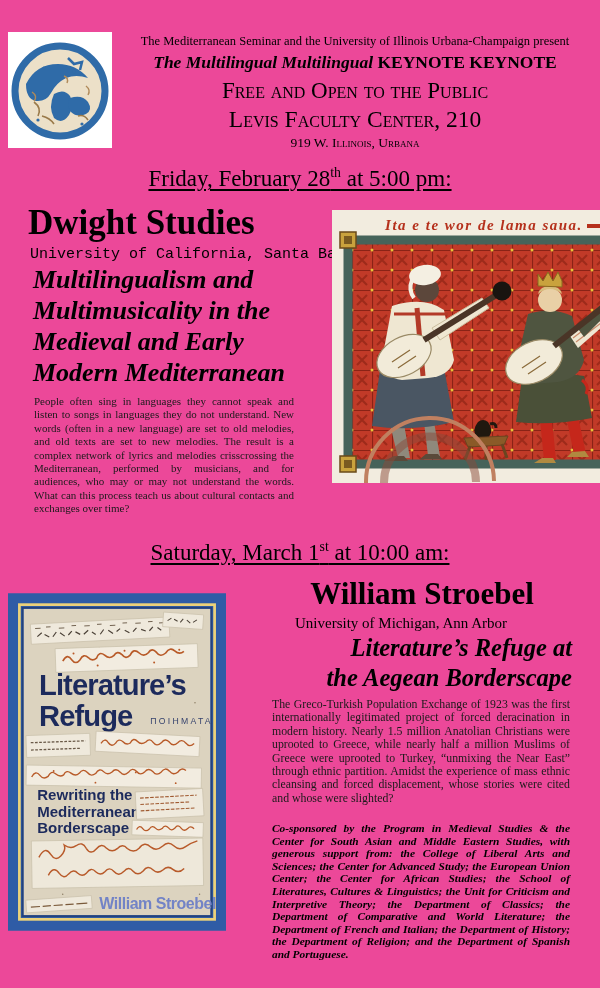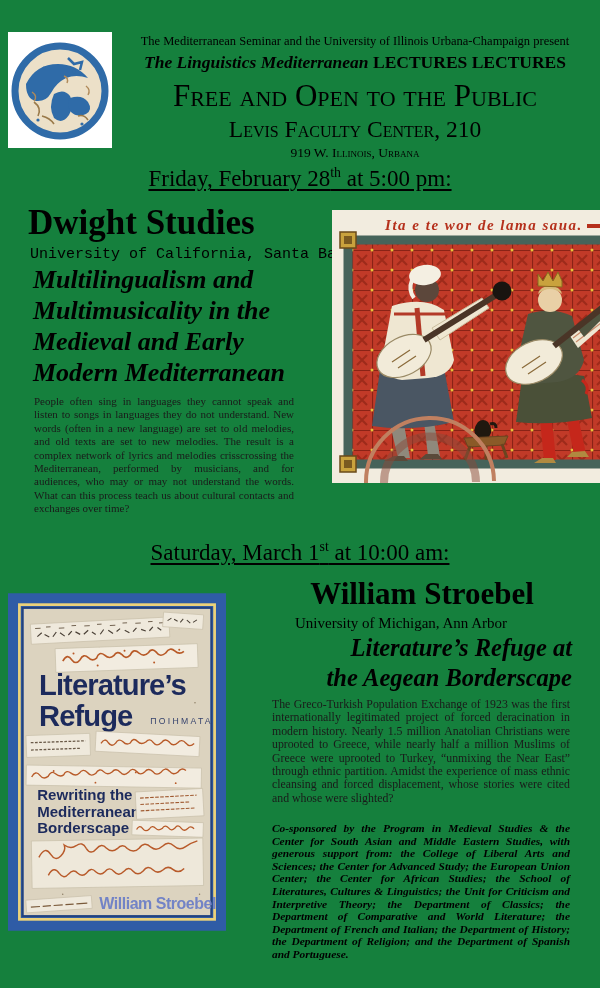--- a/index.html
+++ b/index.html
@@ -1,30 +1,30 @@
 <!DOCTYPE html>
 <html><head>
 <meta charset="utf-8">
 <style>
   html,body{margin:0;padding:0;}
   .poster{
     position:relative; width:600px; height:988px;
-    background:#15803d; overflow:hidden;
+    background:#ec4899; overflow:hidden;
     font-family:"Liberation Serif", serif; color:#000;
   }
   .abs{position:absolute;}
   
   .logo-box{left:8px; top:32px; width:104px; height:116px; background:#fff;}
   .logo-box svg{display:block; width:100%; height:100%;}
   .header{left:116px; top:33px; width:478px; text-align:center;}
   .present-line{font-size:12.5px; line-height:1.3; margin-bottom:3px;}
   .series-line{font-size:17.5px; font-weight:bold; margin-bottom:4px;}
   .series-line .it{font-style:italic;}
   .sc{font-variant:small-caps;}
-  .free-line{font-size:31px; line-height:1.22;}
+  .free-line{font-size:23px; line-height:1.22;}
   .venue-line{font-size:23.5px; line-height:1.22;}
   .addr-line{font-size:13.5px; line-height:1.3;}
   
   .date-heading{left:0; width:600px; text-align:center; font-size:23px; font-weight:normal;}
   .date-heading .u{text-decoration:underline; text-decoration-thickness:2px; text-underline-offset:3px;}
   .date-heading sup{font-size:60%; vertical-align:super; line-height:0;}
   .friday{top:166px;}
   .saturday{top:540px;}
   
   .rey-name{left:28px; top:203px; font-size:35px; font-weight:bold; white-space:nowrap;}
@@ -61,21 +61,21 @@
       <path d="M24 60 q6 4 2 9 M78 54 q5 4 2 9 M56 44 q5 2 3 7" fill="none" stroke="#b08a5a" stroke-width="1.4"></path>
       <circle cx="36" cy="36" r="1.6" fill="#2f6ba8"></circle>
         <circle cx="66" cy="40" r="1.6" fill="#2f6ba8"></circle>
       <circle cx="30" cy="88" r="1.6" fill="#2f6ba8"></circle>
         <circle cx="74" cy="92" r="1.6" fill="#2f6ba8"></circle>
     </svg>
   </div>
 
   <div class="abs header">
     <div class="present-line">The Mediterranean Seminar and the University of Illinois Urbana-Champaign present</div>
-    <div class="series-line"><span class="it">The Linguistics Mediterranean</span> <span>LECTURES LECTURES</span></div>
+    <div class="series-line"><span class="it">The Multilingual Multilingual</span> <span>KEYNOTE KEYNOTE</span></div>
     <div class="free-line sc">Free and Open to the Public</div>
     <div class="venue-line sc">Levis Faculty Center, 210</div>
     <div class="addr-line sc">919 W. Illinois, Urbana</div>
   </div>
 
   <div class="abs date-heading friday">
     <span class="u"><span>Friday, February 28</span><sup>th</sup><span> at 5:00 pm:</span></span>
   </div>
 
   <div class="abs rey-name">Dwight Studies</div>

